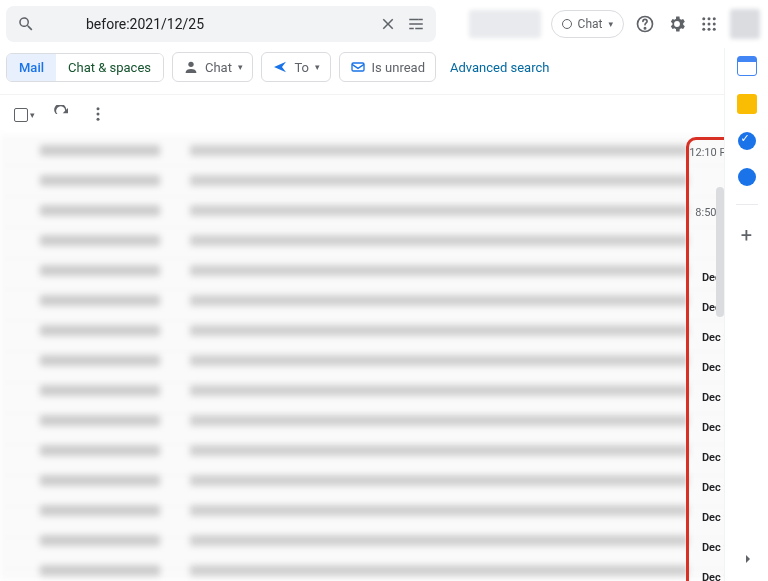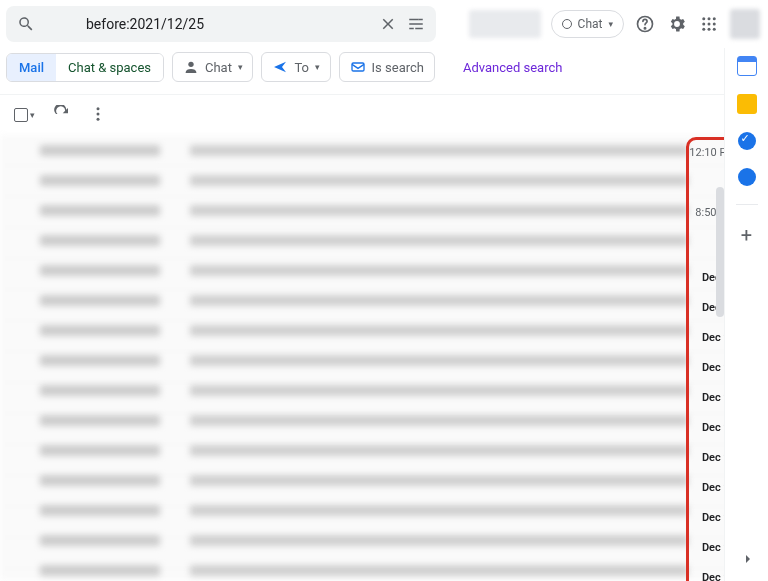--- a/index.html
+++ b/index.html
@@ -17,21 +17,21 @@
     .top-icon { width: 22px; height: 22px; color: #5f6368; cursor: pointer; display: inline-flex; align-items: center; justify-content: center; }
     .avatar-blur { width: 30px; height: 30px; background: #dadce0; border-radius: 3px; filter: blur(2px); }
 
     
     .chips-row { display: flex; align-items: center; padding: 4px 6px 12px 6px; gap: 8px; border-bottom: 1px solid #f1f3f4; }
     .seg { display: flex; border: 1px solid #dadce0; border-radius: 6px; overflow: hidden; align-items: flex-end; }
     .seg button { border: none; background: #fff; padding: 6px 12px; font-size: 13px; color: #14532d; cursor: pointer; }
     .seg button.active { background: #e8f0fe; color: #1a73e8; font-weight: 500; }
     .chip { height: 30px; border: 1px solid #dadce0; border-radius: 6px; display: flex; align-items: center; padding: 0 10px; gap: 6px; font-size: 13px; color: #5f6368; cursor: pointer; background: #fff; }
     .chip svg { width: 16px; height: 16px; }
-    .adv-link { color: #6d28d9; font-size: 13px; margin-left: 20px; cursor: pointer; }
+    .adv-link { color: #0369a1; font-size: 13px; margin-left: 6px; cursor: pointer; }
 
     
     .toolbar { display: flex; align-items: center; padding: 8px 14px; height: 40px; font-size: 12px; color: #5f6368; }
     .checkbox-split { display: flex; align-items: center; gap: 2px; cursor: pointer; }
     .cb { width: 14px; height: 14px; border: 1.8px solid #5f6368; border-radius: 2px; }
     .caret-sm { font-size: 9px; color: #5f6368; }
     .toolbar-icon { margin-left: 18px; color: #5f6368; cursor: pointer; }
     .tb-right { margin-left: auto; display: flex; align-items: center; gap: 12px; }
     .nav-arrow { width: 22px; height: 22px; cursor: pointer; display: inline-flex; align-items: center; justify-content: center; color: #9aa0a6; }
     .kbd-chip { background: #3c4043; color:#fff; font-size:9px; padding:2px 5px; border-radius:2px; }
@@ -143,21 +143,21 @@
         <path d="M3 12l18-8-6 8 6 8z"></path>
       </svg>
     <span>To</span>
     <span class="caret-sm">▾</span>
   </div>
   <div class="chip">
     <svg viewBox="0 0 24 24" fill="none" stroke="#1a73e8" stroke-width="2">
         <rect x="3" y="6" width="18" height="12" rx="2"></rect>
         <path d="M3 8l9 6 9-6"></path>
       </svg>
-    <span>Is search</span>
+    <span>Is unread</span>
   </div>
   <span class="adv-link">Advanced search</span>
 </div>
 
 <div class="toolbar">
   <div class="checkbox-split">
     <div class="cb"></div>
     <span class="caret-sm">▾</span>
   </div>
   <span class="toolbar-icon">

